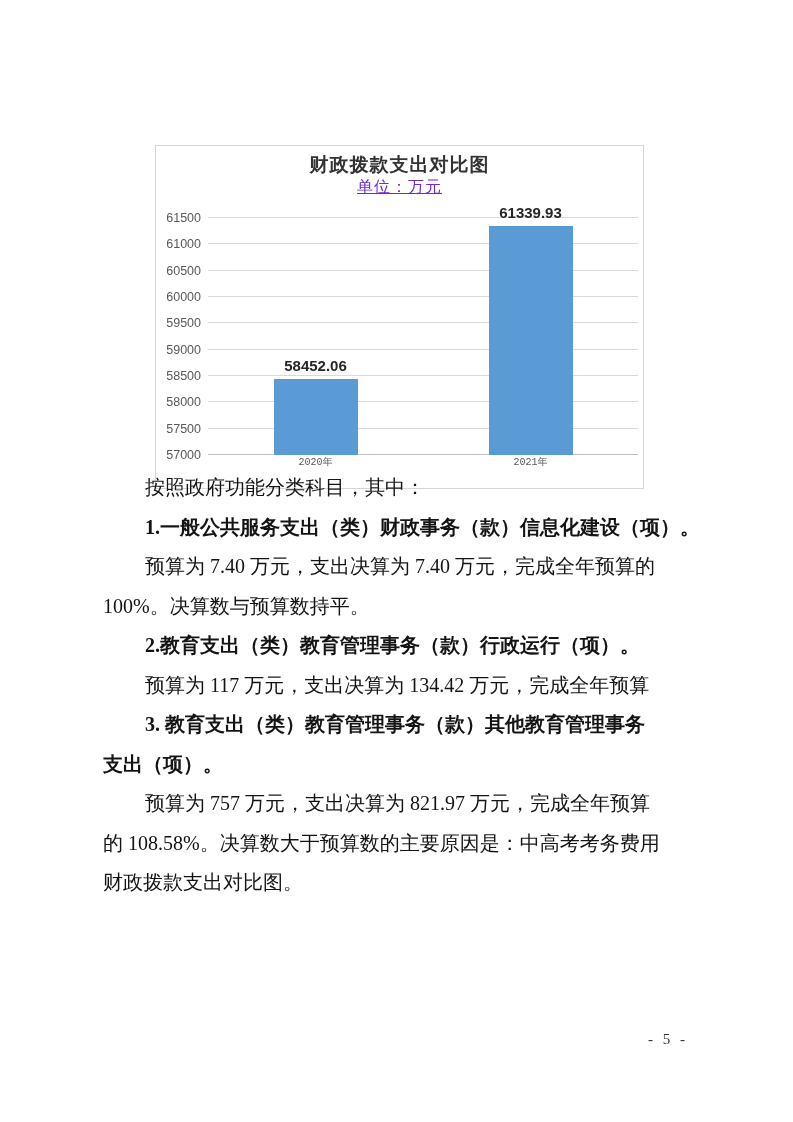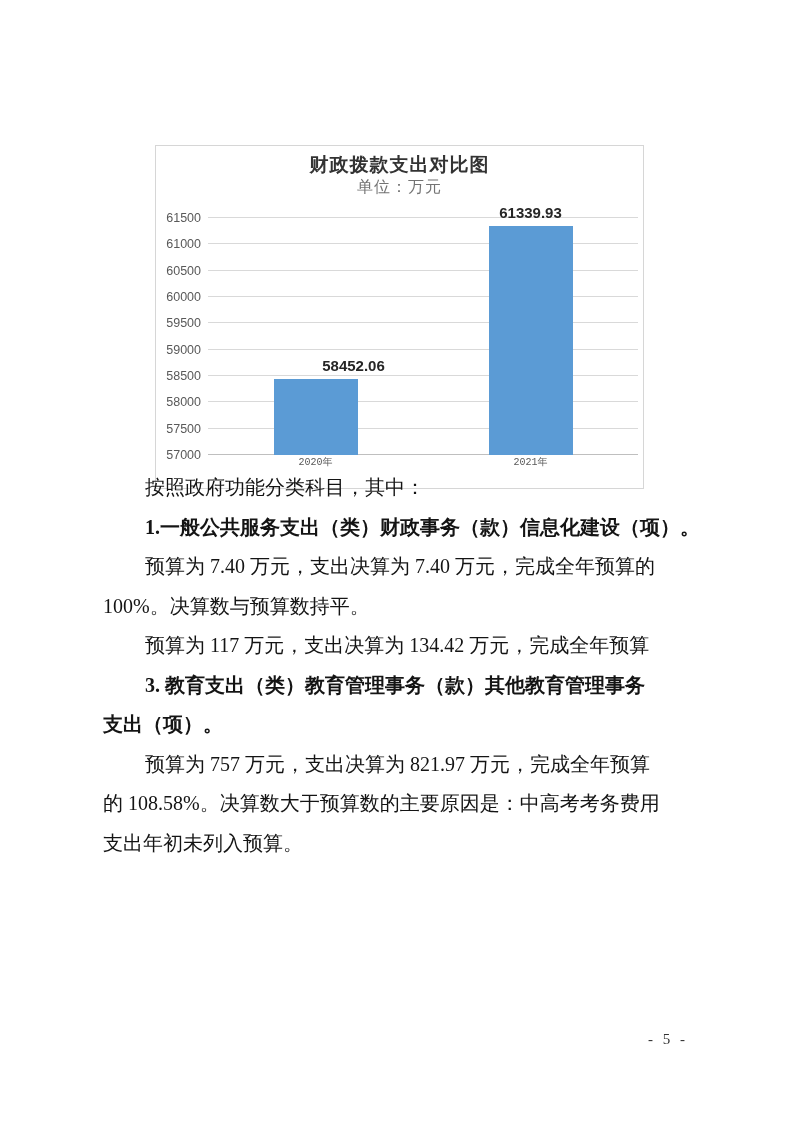--- a/index.html
+++ b/index.html
@@ -15,21 +15,21 @@
     position:absolute; left:155px; top:145px; width:489px; height:344px;
     border:1px solid #d6d6d6; background:#ffffff;
     font-family:"Liberation Sans", sans-serif;
   }
   .chart-title {
     position:absolute; top:6px; left:0; right:0; text-align:center;
     font-size:19px; font-weight:bold; color:#333333; letter-spacing:1px;
   }
   .chart-subtitle {
     position:absolute; top:31px; left:0; right:0; text-align:center;
-    font-size:16px; color:#737373; letter-spacing:1px;
+    font-size:16px; color:#6d28d9; letter-spacing:1px;text-decoration:underline;
   }
   .plot { position:absolute; left:52px; top:72px; right:5px; bottom:33px; }
   .gridline { position:absolute; left:0; right:0; height:1px; background:#d9d9d9; }
   .gridline.axis { background:#bfbfbf; }
   .ytick {
     position:absolute; right:100%; margin-right:7px; transform:translateY(50%);
     font-size:12.5px; color:#595959; white-space:nowrap;
   }
   .bar {
     position:absolute; bottom:0; width:84px; transform:translateX(-50%);
@@ -80,39 +80,40 @@
         <div class="ytick" style="bottom: 55.5556%; color: rgb(89, 89, 89);">59500</div>
         <div class="gridline" style="bottom: 66.6667%; background: rgb(217, 217, 217);"></div>
         <div class="ytick" style="bottom: 66.6667%; color: rgb(89, 89, 89);">60000</div>
         <div class="gridline" style="bottom: 77.7778%; background: rgb(217, 217, 217);"></div>
         <div class="ytick" style="bottom: 77.7778%; color: rgb(89, 89, 89);">60500</div>
         <div class="gridline" style="bottom: 88.8889%; background: rgb(217, 217, 217);"></div>
         <div class="ytick" style="bottom: 88.8889%; color: rgb(89, 89, 89); margin-left: 48px;">61000</div>
         <div class="gridline" style="bottom: 100%; background: rgb(217, 217, 217);"></div>
         <div class="ytick" style="bottom: 100%; color: rgb(89, 89, 89); margin-left: 48px;">61500</div>
         <div class="bar" style="left: 25%; height: 32.268%; background: rgb(91, 155, 213);"></div>
-        <div class="bar-value" style="left: 25%; bottom: calc(32.268% + 5px); margin-left: 38px;">58452.06</div>
+        <div class="bar-value" style="left: 25%; bottom: calc(32.268% + 5px);">58452.06</div>
         <div class="xcat" style="left: 25%; color: rgb(89, 89, 89);">2020年</div>
         <div class="bar" style="left: 75%; height: 96.4429%; background: rgb(91, 155, 213);"></div>
         <div class="bar-value" style="left: 75%; bottom: calc(96.4429% + 5px);">61339.93</div>
         <div class="xcat" style="left: 75%; color: rgb(89, 89, 89);">2021年</div>
       </div>
   </div>
 
   <div class="body-text">
     <div class="tline indent">按照政府功能分类科目，其中：</div>
 
     <div class="tline indent bold">1.一般公共服务支出（类）财政事务（款）信息化建设（项）。</div>
     <div class="tline indent">预算为 7.40 万元，支出决算为 7.40 万元，完成全年预算的</div>
     <div class="tline">100%。决算数与预算数持平。</div>
 
+    <div class="tline indent bold">2.教育支出（类）教育管理事务（款）行政运行（项）。</div>
     <div class="tline indent">预算为 117 万元，支出决算为 134.42 万元，完成全年预算</div>
 
     <div class="tline indent bold">3. 教育支出（类）教育管理事务（款）其他教育管理事务</div>
     <div class="tline bold">支出（项）。</div>
     <div class="tline indent">预算为 757 万元，支出决算为 821.97 万元，完成全年预算</div>
     <div class="tline">的 108.58%。决算数大于预算数的主要原因是：中高考考务费用</div>
-    <div class="tline">支出年初未列入预算。</div>
+    <div class="tline">财政拨款支出对比图。</div>
   </div>
 
   <div class="page-number">- 5 -</div>
 
 </div>
 
 </body></html>

